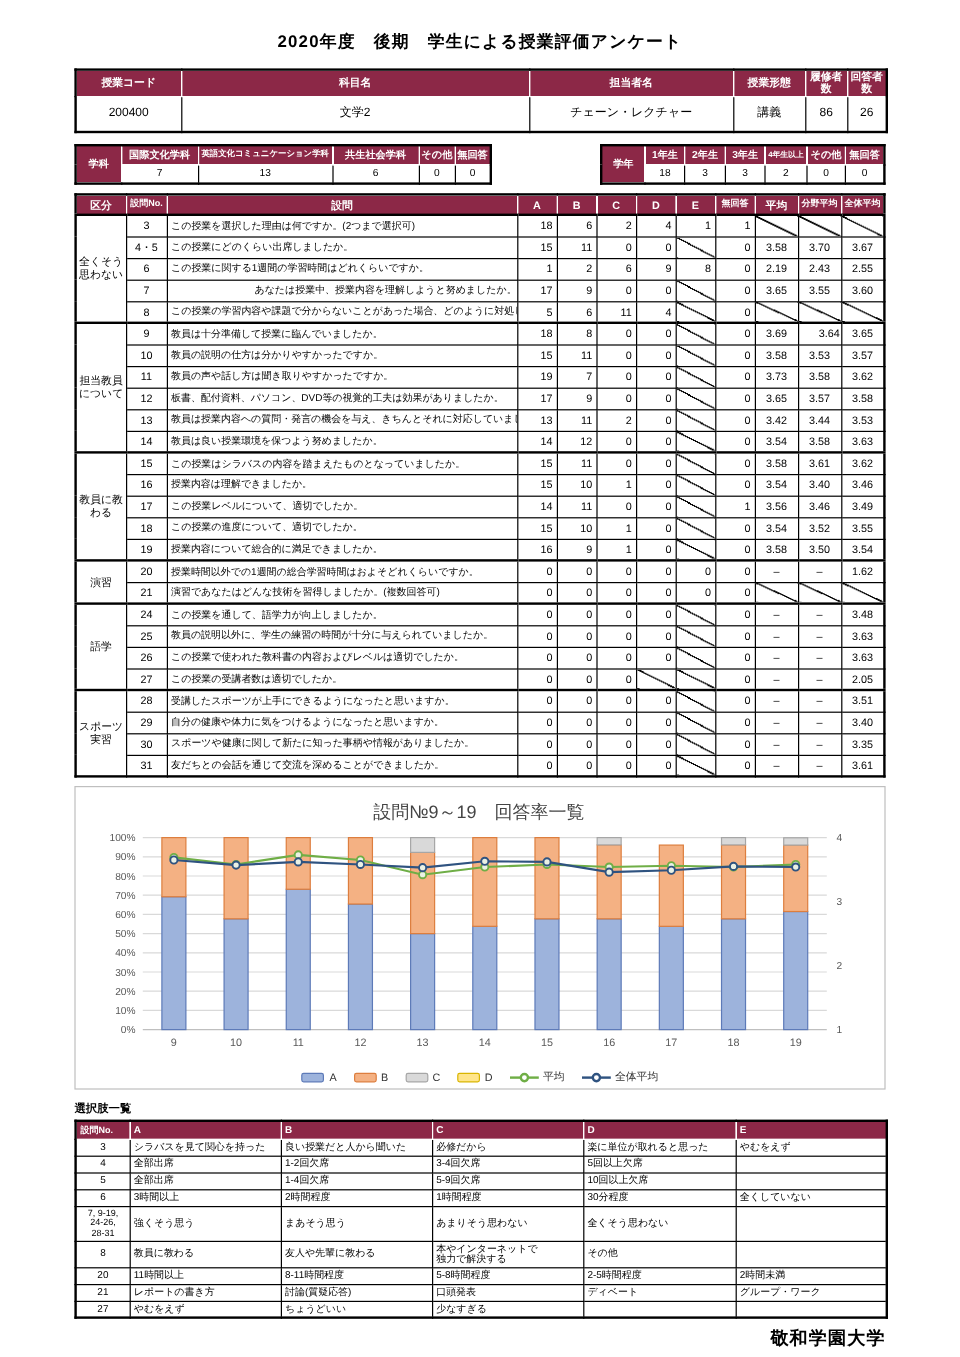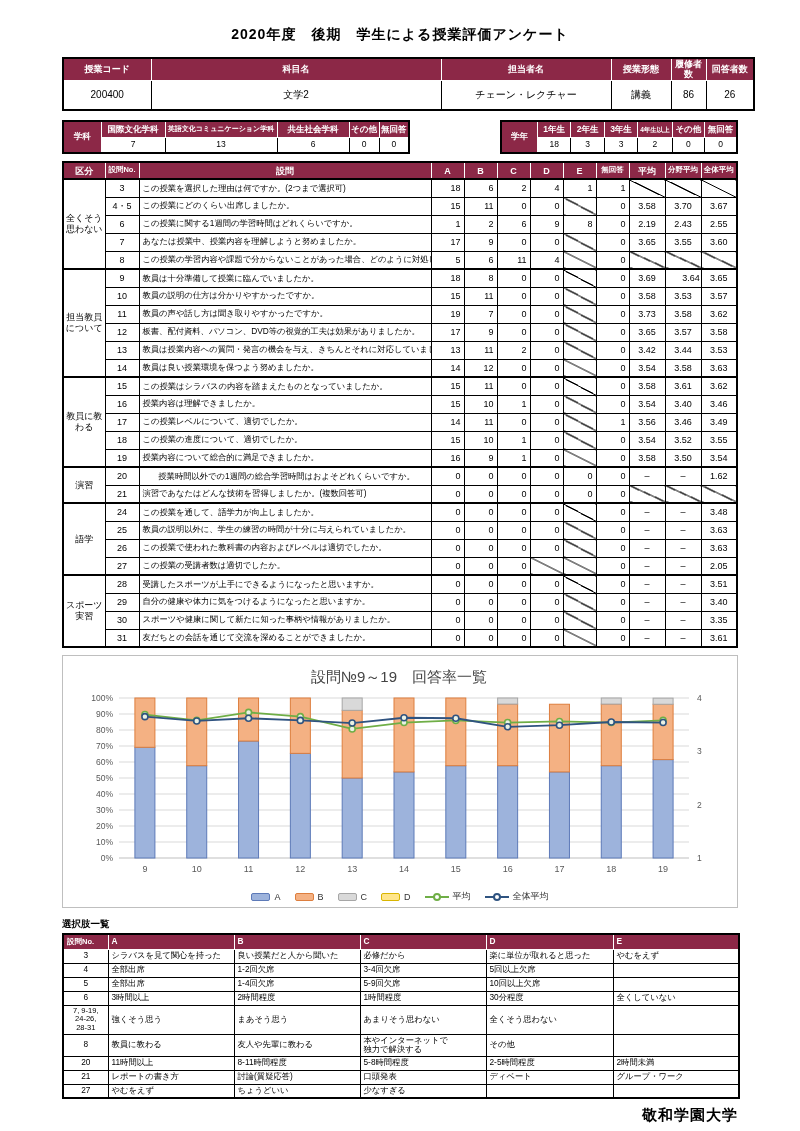--- a/index.html
+++ b/index.html
@@ -64,21 +64,21 @@
   <div class="title">2020年度　後期　学生による授業評価アンケート</div>
 
   <table class="course">
     <tbody id="course-body">
         <tr>
           <td class="hdr" style="width: 88px;">授業コード</td>
           <td class="hdr" style="width: 290px;">科目名</td>
           <td class="hdr" style="width: 170px;">担当者名</td>
           <td class="hdr" style="width: 60px;">授業形態</td>
           <td class="hdr " style="width: 35px;">履修者数</td>
-          <td class="hdr " style="width: 48px;">回答者数</td>
+          <td class="hdr " style="width: 33px;">回答者数</td>
         </tr>
         <tr class="vals">
           <td style="width: 88px;">200400</td>
           <td style="width: 290px;">文学2</td>
           <td style="width: 170px;">チェーン・レクチャー</td>
           <td style="width: 60px;">講義</td>
           <td style="width: 35px;">86</td>
           <td style="width: 33px;">26</td>
         </tr>
       </tbody>
@@ -178,21 +178,21 @@
           <td class="num" style="width: 33px;">6</td>
           <td class="num" style="width: 33px;">9</td>
           <td class="num" style="width: 33px;">8</td>
           <td class="num" style="width: 33px;">0</td>
           <td class="avg" style="width: 36px;">2.19</td>
           <td class="avg" style="width: 36px; margin-left: 36px;">2.43</td>
           <td class="avg" style="width: 36px;">2.55</td>
         </tr>
         <tr>
           <td class="qno" style="width: 34px;">7</td>
-          <td class="qtext" style="width: 292px;">あなたは授業中、授業内容を理解しようと努めましたか。</td>
+          <td class="qtext" style="width: 292px; text-align: right;">あなたは授業中、授業内容を理解しようと努めましたか。</td>
           <td class="num" style="width: 33px;">17</td>
           <td class="num" style="width: 33px;">9</td>
           <td class="num" style="width: 33px;">0</td>
           <td class="num" style="width: 33px;">0</td>
           <td class="diag" style="width: 33px;"></td>
           <td class="num" style="width: 33px;">0</td>
           <td class="avg" style="width: 36px;">3.65</td>
           <td class="avg" style="width: 36px;">3.55</td>
           <td class="avg" style="width: 36px;">3.60</td>
         </tr>
@@ -350,21 +350,21 @@
           <td class="num" style="width: 33px;">0</td>
           <td class="diag" style="width: 33px;"></td>
           <td class="num" style="width: 33px;">0</td>
           <td class="avg" style="width: 36px;">3.58</td>
           <td class="avg" style="width: 36px;">3.50</td>
           <td class="avg" style="width: 36px;">3.54</td>
         </tr>
         <tr class="gstart">
           <td class="cat" rowspan="2" style="width: 42px;">演習</td>
           <td class="qno" style="width: 34px;">20</td>
-          <td class="qtext" style="width: 292px; text-align: center;">授業時間以外での1週間の総合学習時間はおよそどれくらいですか。</td>
+          <td class="qtext" style="width: 292px;">授業時間以外での1週間の総合学習時間はおよそどれくらいですか。</td>
           <td class="num" style="width: 33px;">0</td>
           <td class="num" style="width: 33px;">0</td>
           <td class="num" style="width: 33px;">0</td>
           <td class="num" style="width: 33px;">0</td>
           <td class="num" style="width: 33px;">0</td>
           <td class="num" style="width: 33px;">0</td>
           <td class="avg" style="width: 36px;">–</td>
           <td class="avg" style="width: 36px;">–</td>
           <td class="avg" style="width: 36px;">1.62</td>
         </tr>

